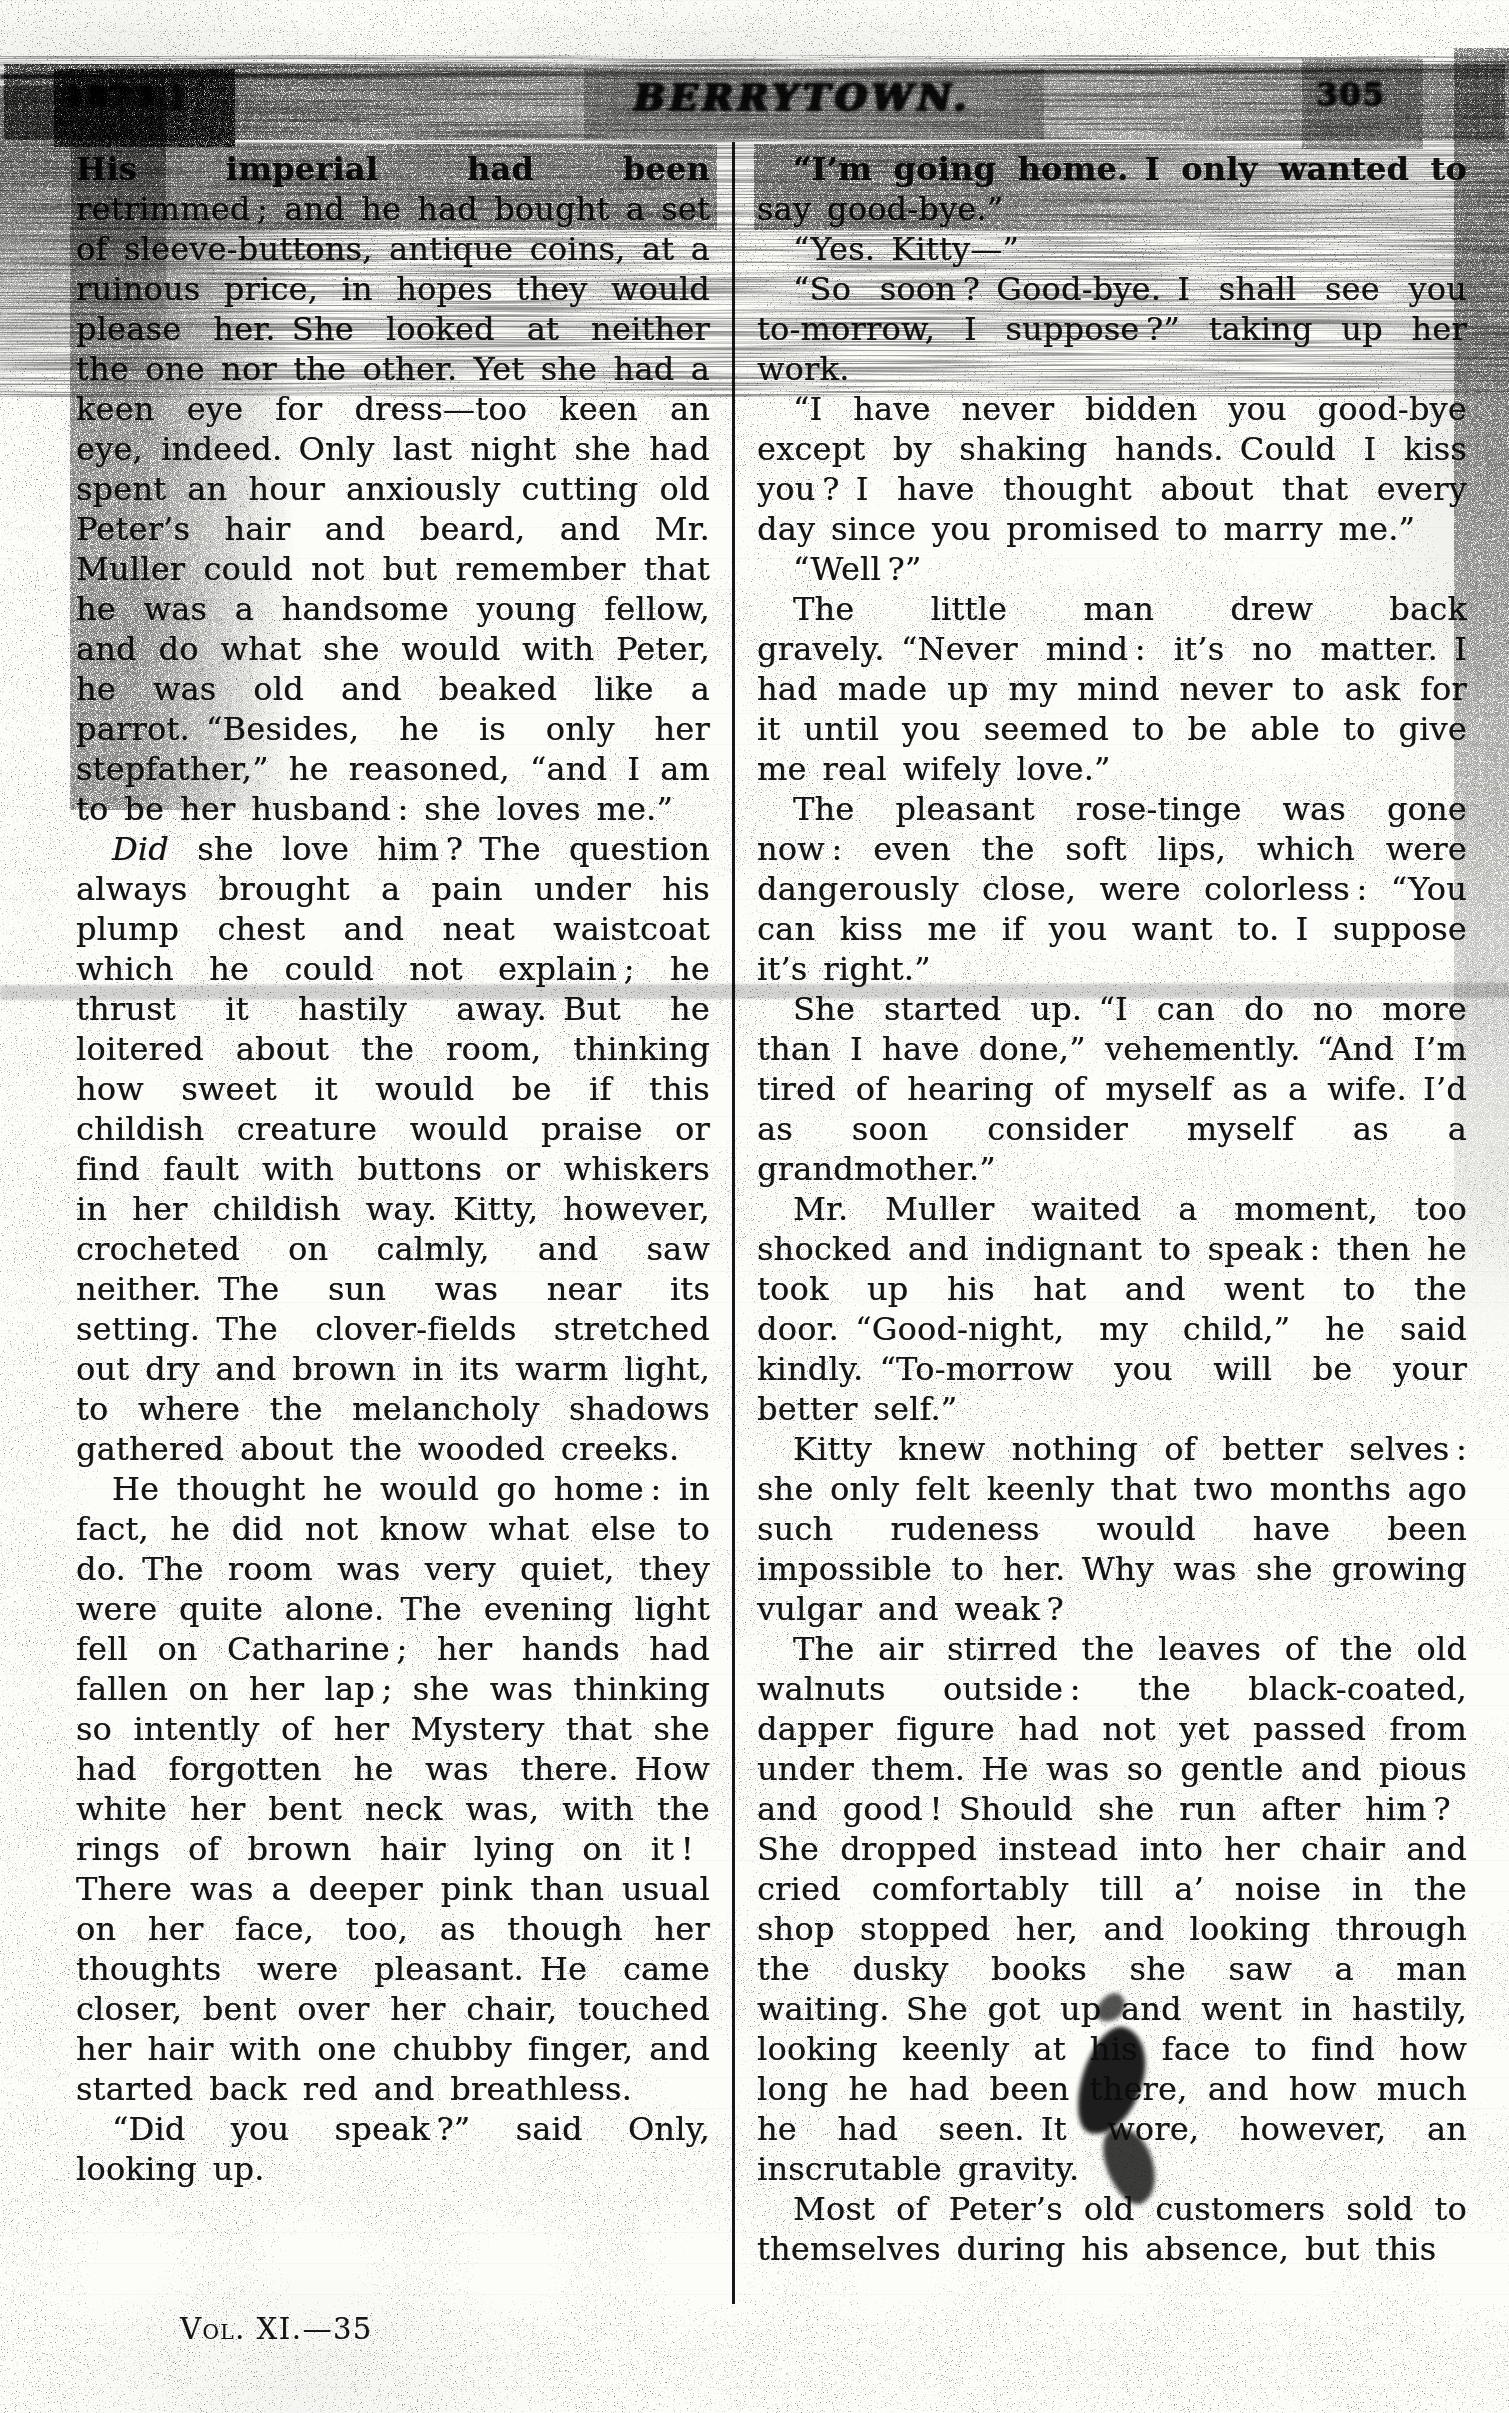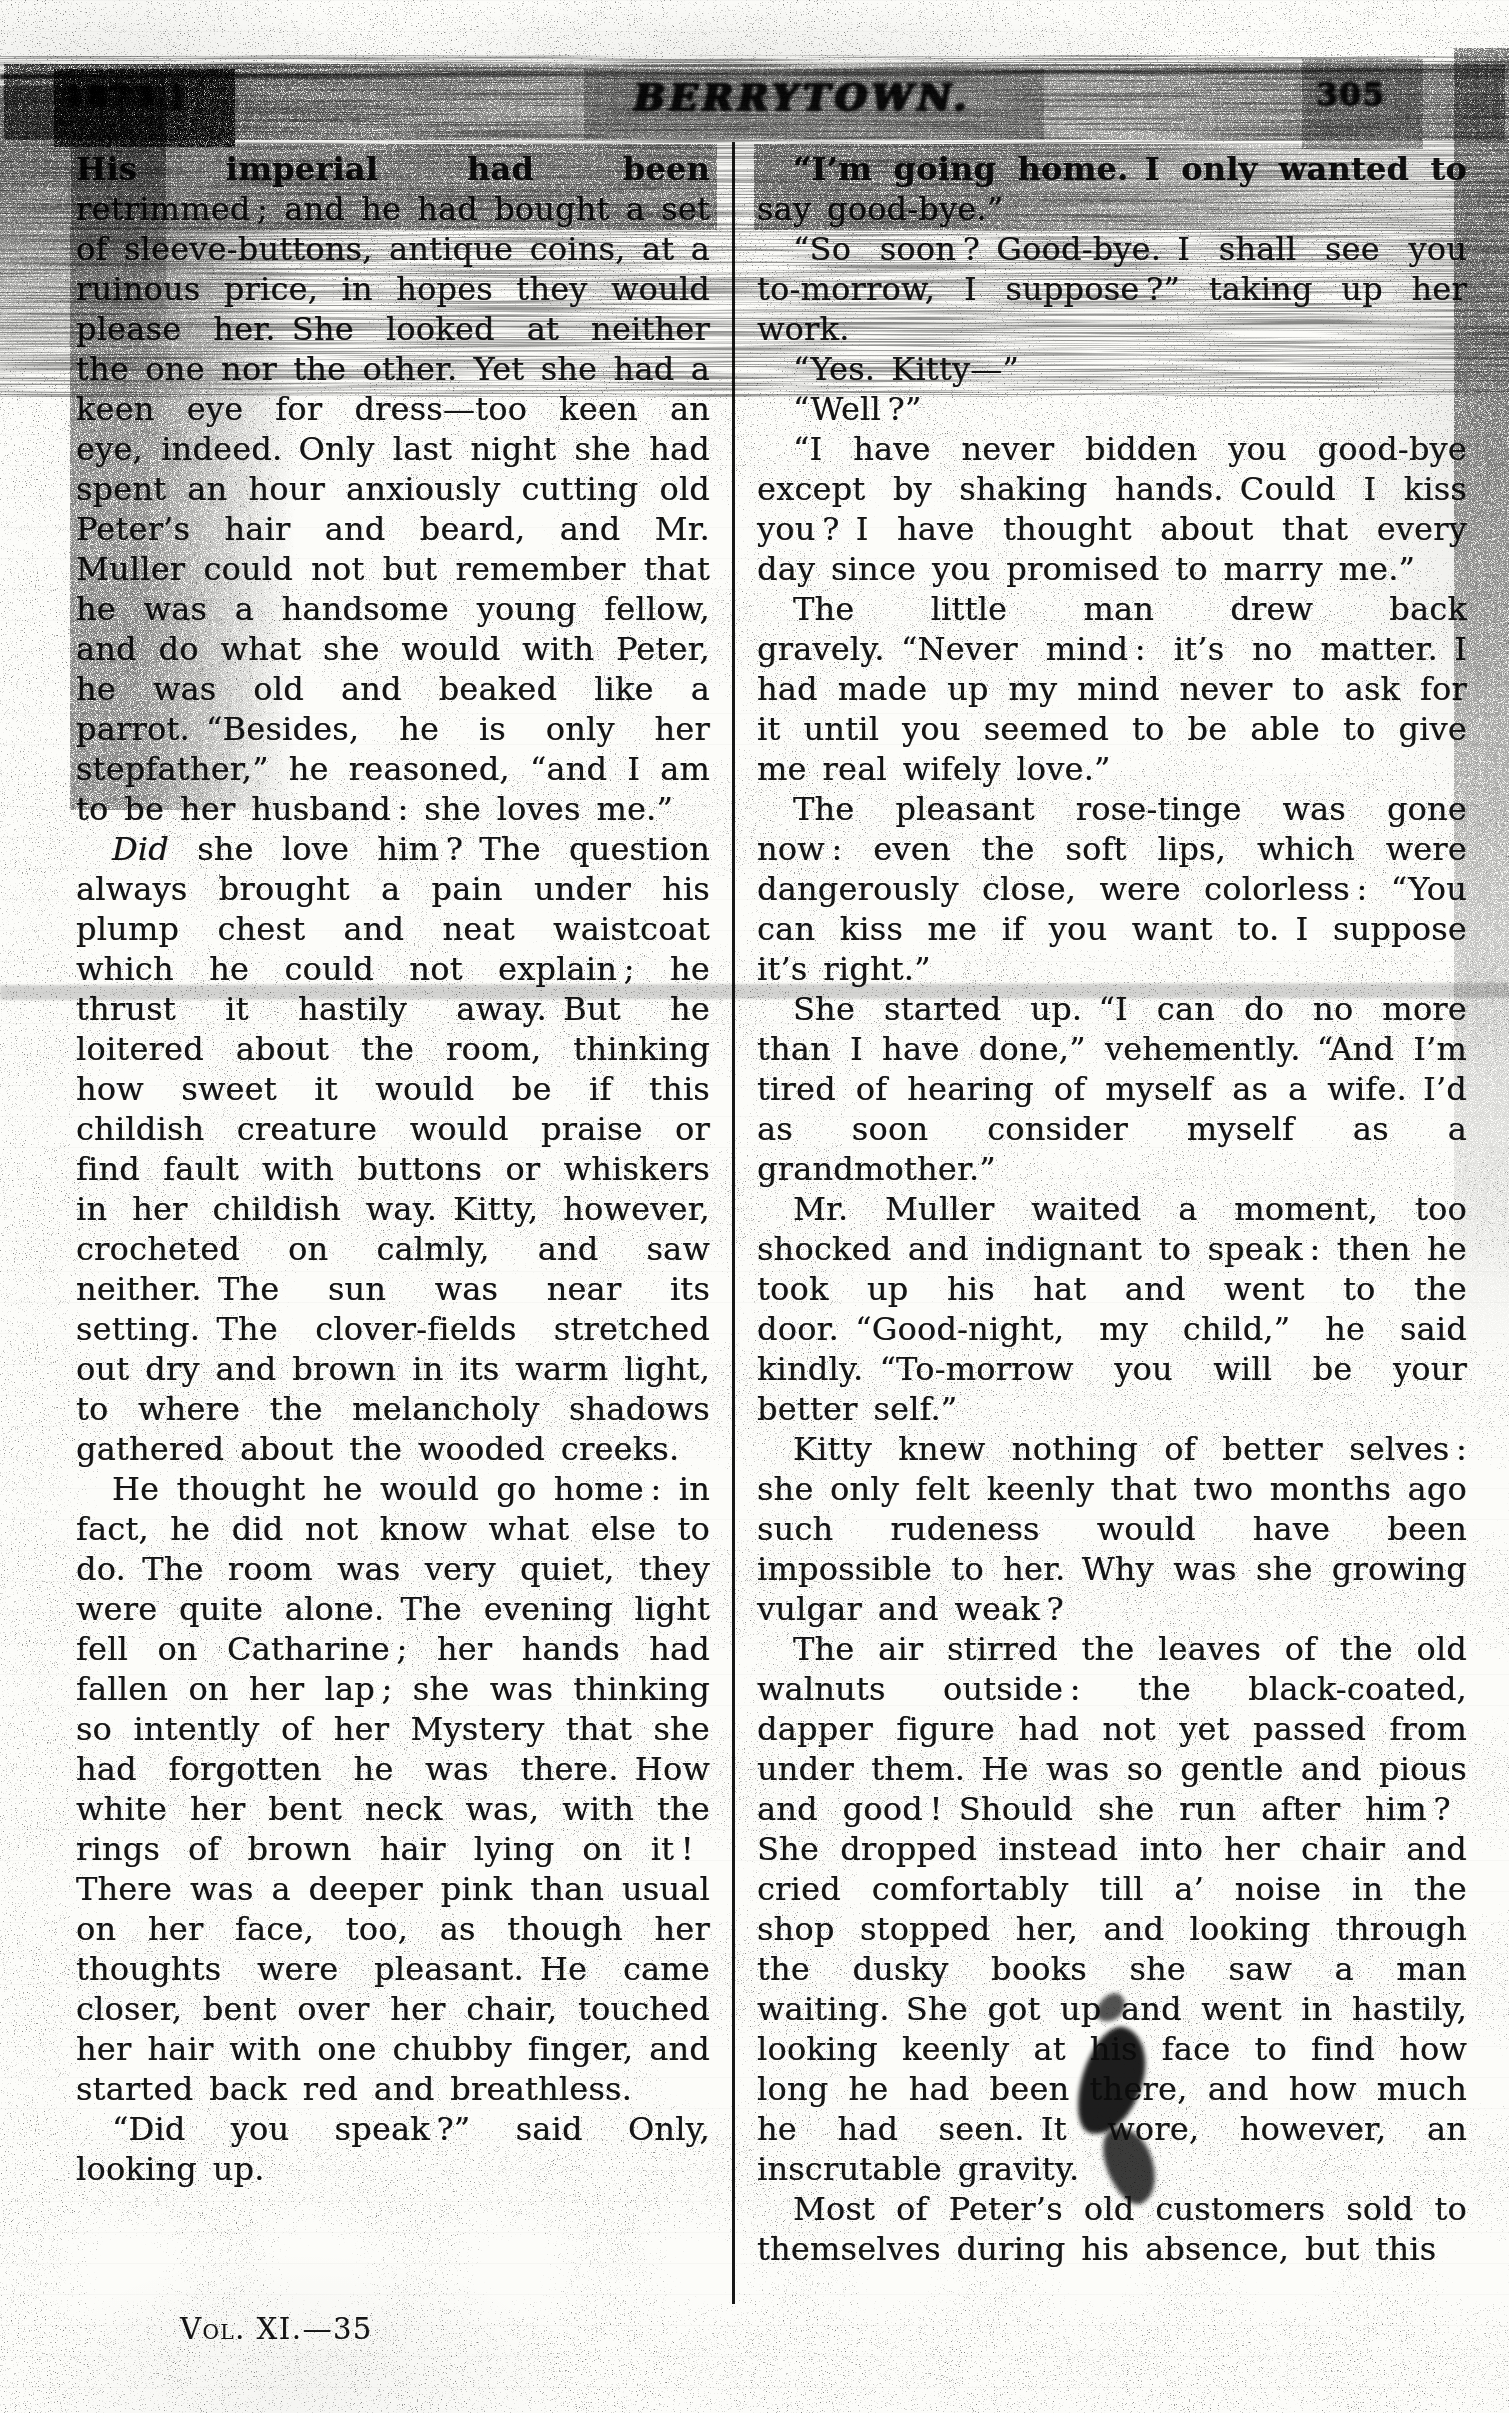--- a/index.html
+++ b/index.html
@@ -104,24 +104,24 @@
   <div class="divider"></div>
 
   <section class="col left">
       <p class="noindent">His imperial had been retrimmed ; and he had bought a set of sleeve-buttons, antique coins, at a ruinous price, in hopes they would please her. She looked at neither the one nor the other. Yet she had a keen eye for dress—too keen an eye, indeed. Only last night she had spent an hour anxiously cutting old Peter’s hair and beard, and Mr. Muller could not but remember that he was a handsome young fellow, and do what she would with Peter, he was old and beaked like a parrot. “Besides, he is only her stepfather,” he reasoned, “and I am to be her husband : she loves me.”</p>
       <p><i>Did</i> she love him ? The question always brought a pain under his plump chest and neat waistcoat which he could not explain ; he thrust it hastily away. But he loitered about the room, thinking how sweet it would be if this childish creature would praise or find fault with buttons or whiskers in her childish way. Kitty, however, crocheted on calmly, and saw neither. The sun was near its setting. The clover-fields stretched out dry and brown in its warm light, to where the melancholy shadows gathered about the wooded creeks.</p>
       <p>He thought he would go home : in fact, he did not know what else to do. The room was very quiet, they were quite alone. The evening light fell on Catharine ; her hands had fallen on her lap ; she was thinking so intently of her Mystery that she had forgotten he was there. How white her bent neck was, with the rings of brown hair lying on it ! There was a deeper pink than usual on her face, too, as though her thoughts were pleasant. He came closer, bent over her chair, touched her hair with one chubby finger, and started back red and breathless.</p>
       <p>“Did you speak ?” said Only, looking up.</p>
     </section>
   <section class="col right">
       <p>“I’m going home. I only wanted to say good-bye.”</p>
+      <p>“Yes. Kitty—”</p>
       <p>“So soon ? Good-bye. I shall see you to-morrow, I suppose ?” taking up her work.</p>
-      <p>“Yes. Kitty—”</p>
+      <p>“I have never bidden you good-bye except by shaking hands. Could I kiss you ? I have thought about that every day since you promised to marry me.”</p>
       <p>“Well ?”</p>
-      <p>“I have never bidden you good-bye except by shaking hands. Could I kiss you ? I have thought about that every day since you promised to marry me.”</p>
       <p>The little man drew back gravely. “Never mind : it’s no matter. I had made up my mind never to ask for it until you seemed to be able to give me real wifely love.”</p>
       <p>The pleasant rose-tinge was gone now : even the soft lips, which were dangerously close, were colorless : “You can kiss me if you want to. I suppose it’s right.”</p>
       <p>She started up. “I can do no more than I have done,” vehemently. “And I’m tired of hearing of myself as a wife. I’d as soon consider myself as a grandmother.”</p>
       <p>Mr. Muller waited a moment, too shocked and indignant to speak : then he took up his hat and went to the door. “Good-night, my child,” he said kindly. “To-morrow you will be your better self.”</p>
       <p>Kitty knew nothing of better selves : she only felt keenly that two months ago such rudeness would have been impossible to her. Why was she growing vulgar and weak ?</p>
       <p>The air stirred the leaves of the old walnuts outside : the black-coated, dapper figure had not yet passed from under them. He was so gentle and pious and good ! Should she run after him ? She dropped instead into her chair and cried comfortably till a’ noise in the shop stopped her, and looking through the dusky books she saw a man waiting. She got up and went in hastily, looking keenly at his face to find how long he had been there, and how much he had seen. It wore, however, an inscrutable gravity.</p>
       <p>Most of Peter’s old customers sold to themselves during his absence, but this</p>
     </section>
 
   <div class="footer">Vol. XI.—35</div>

